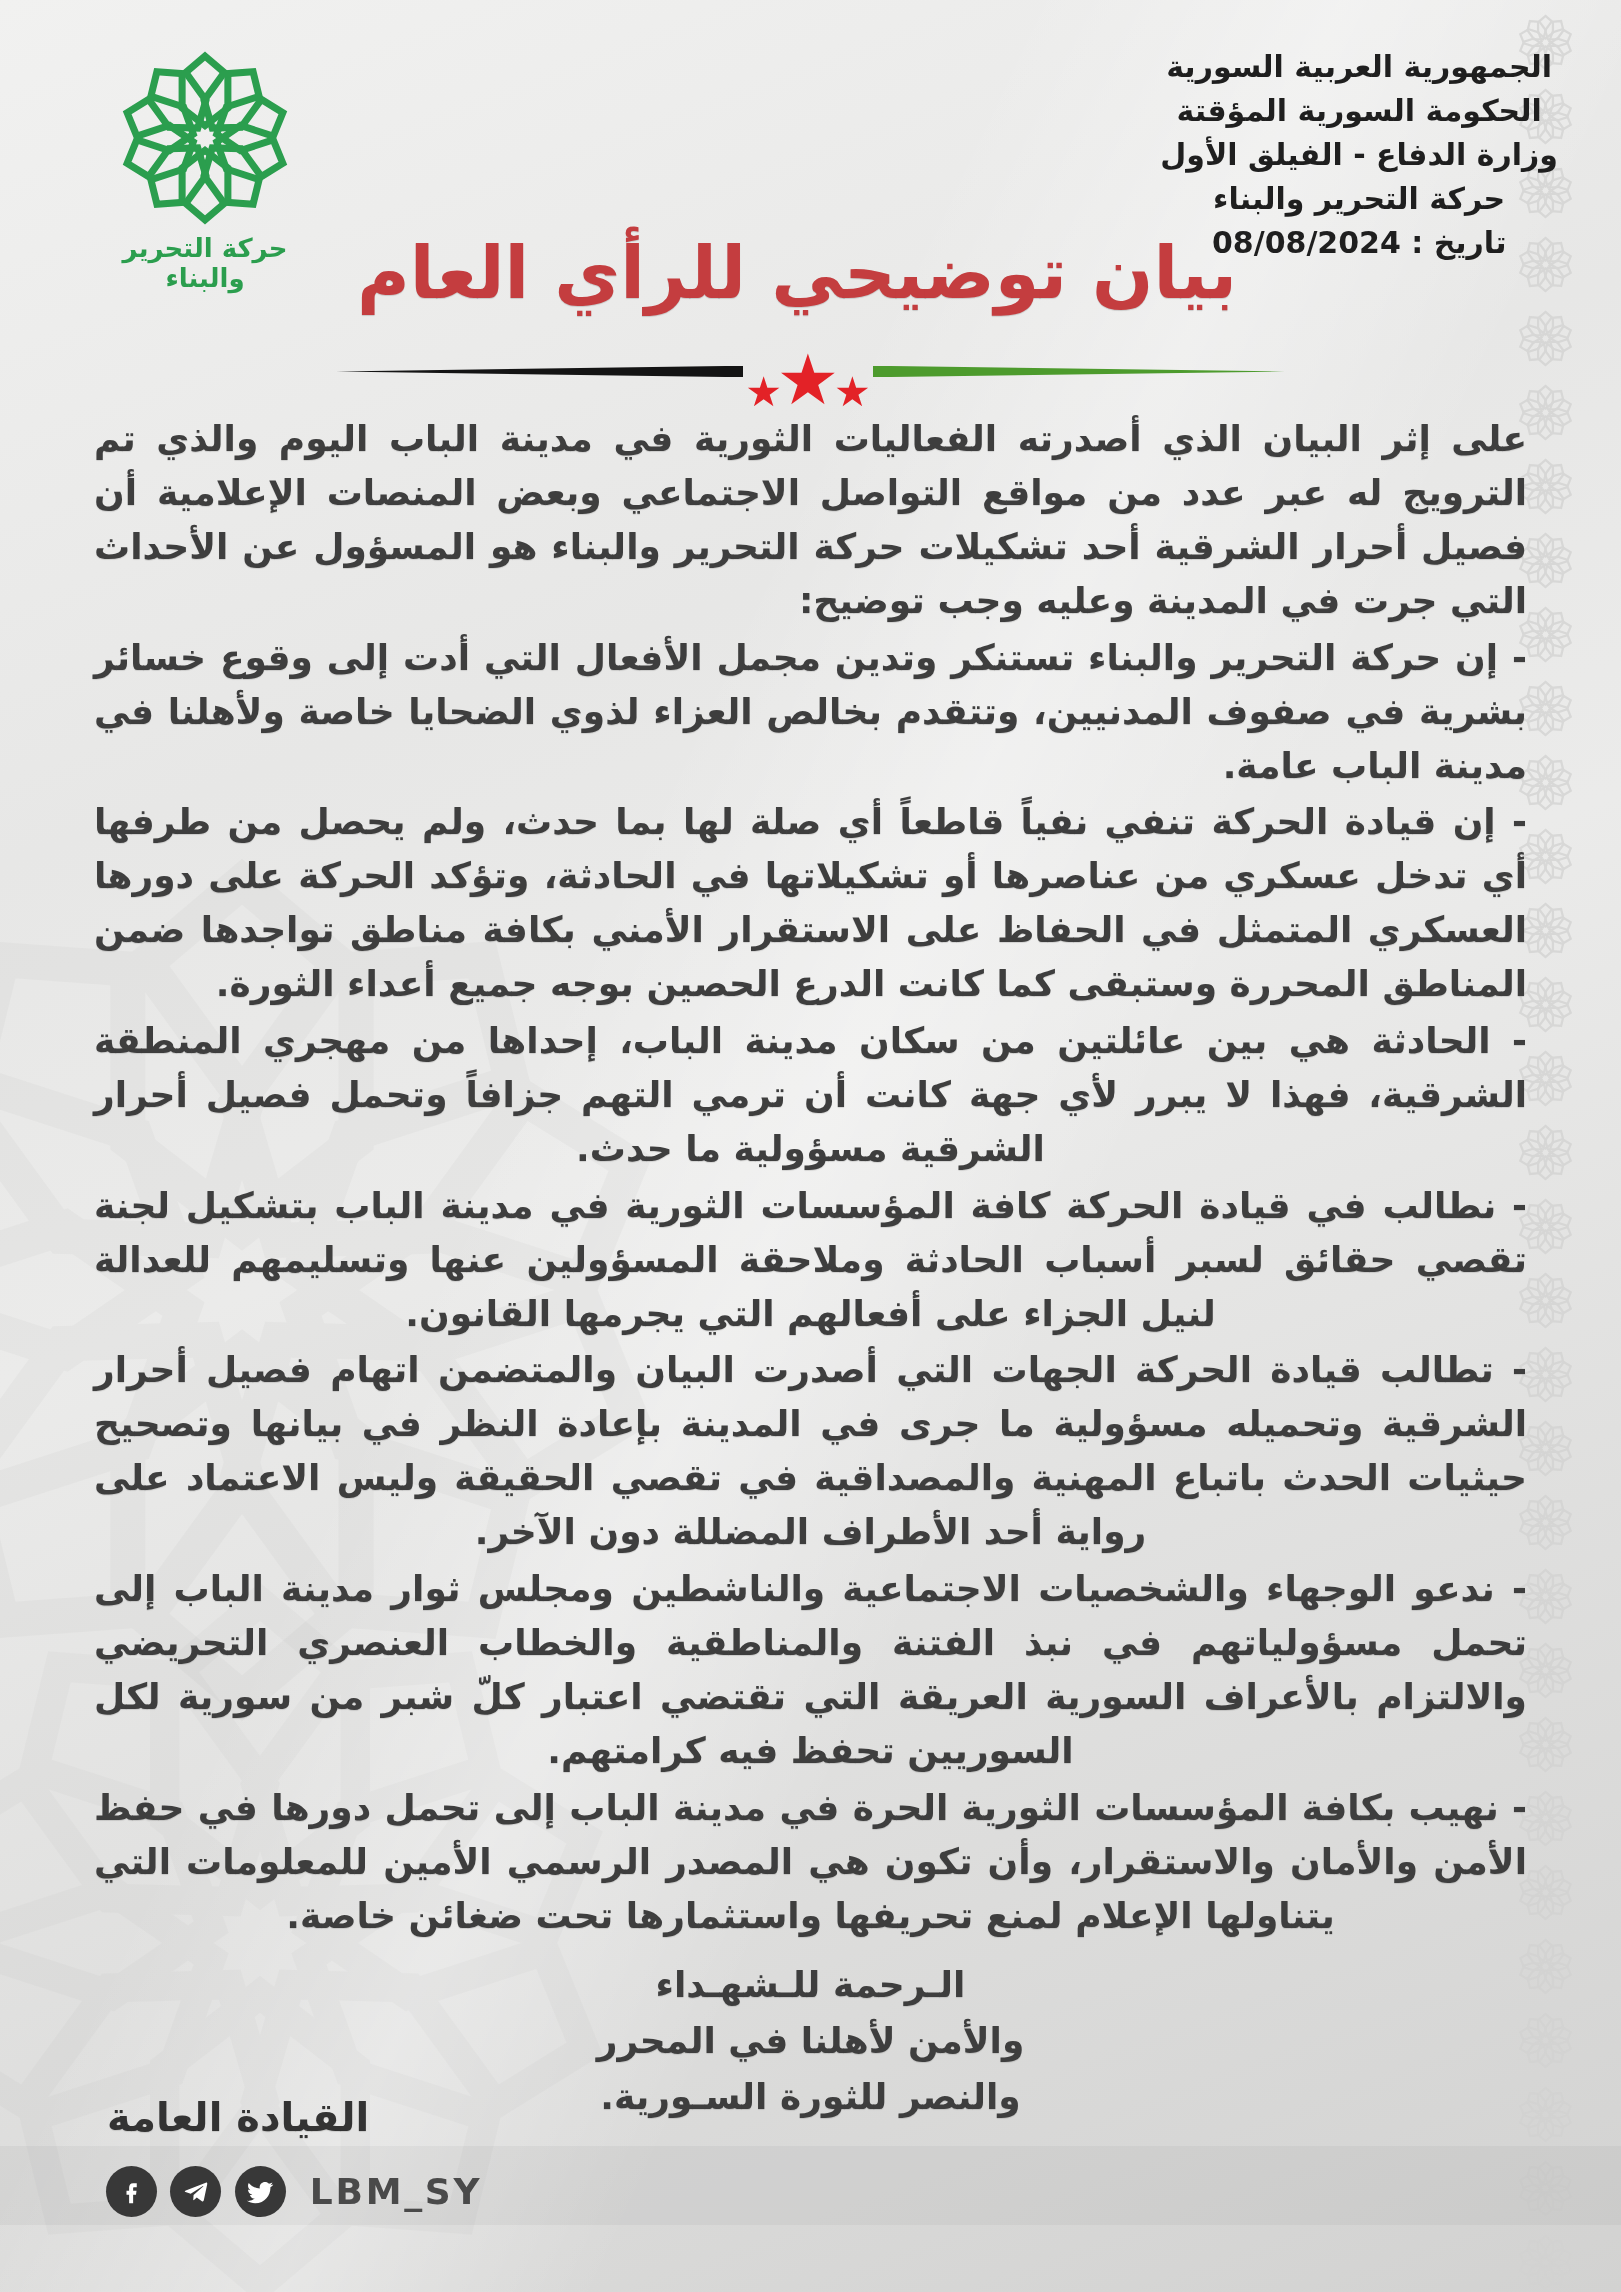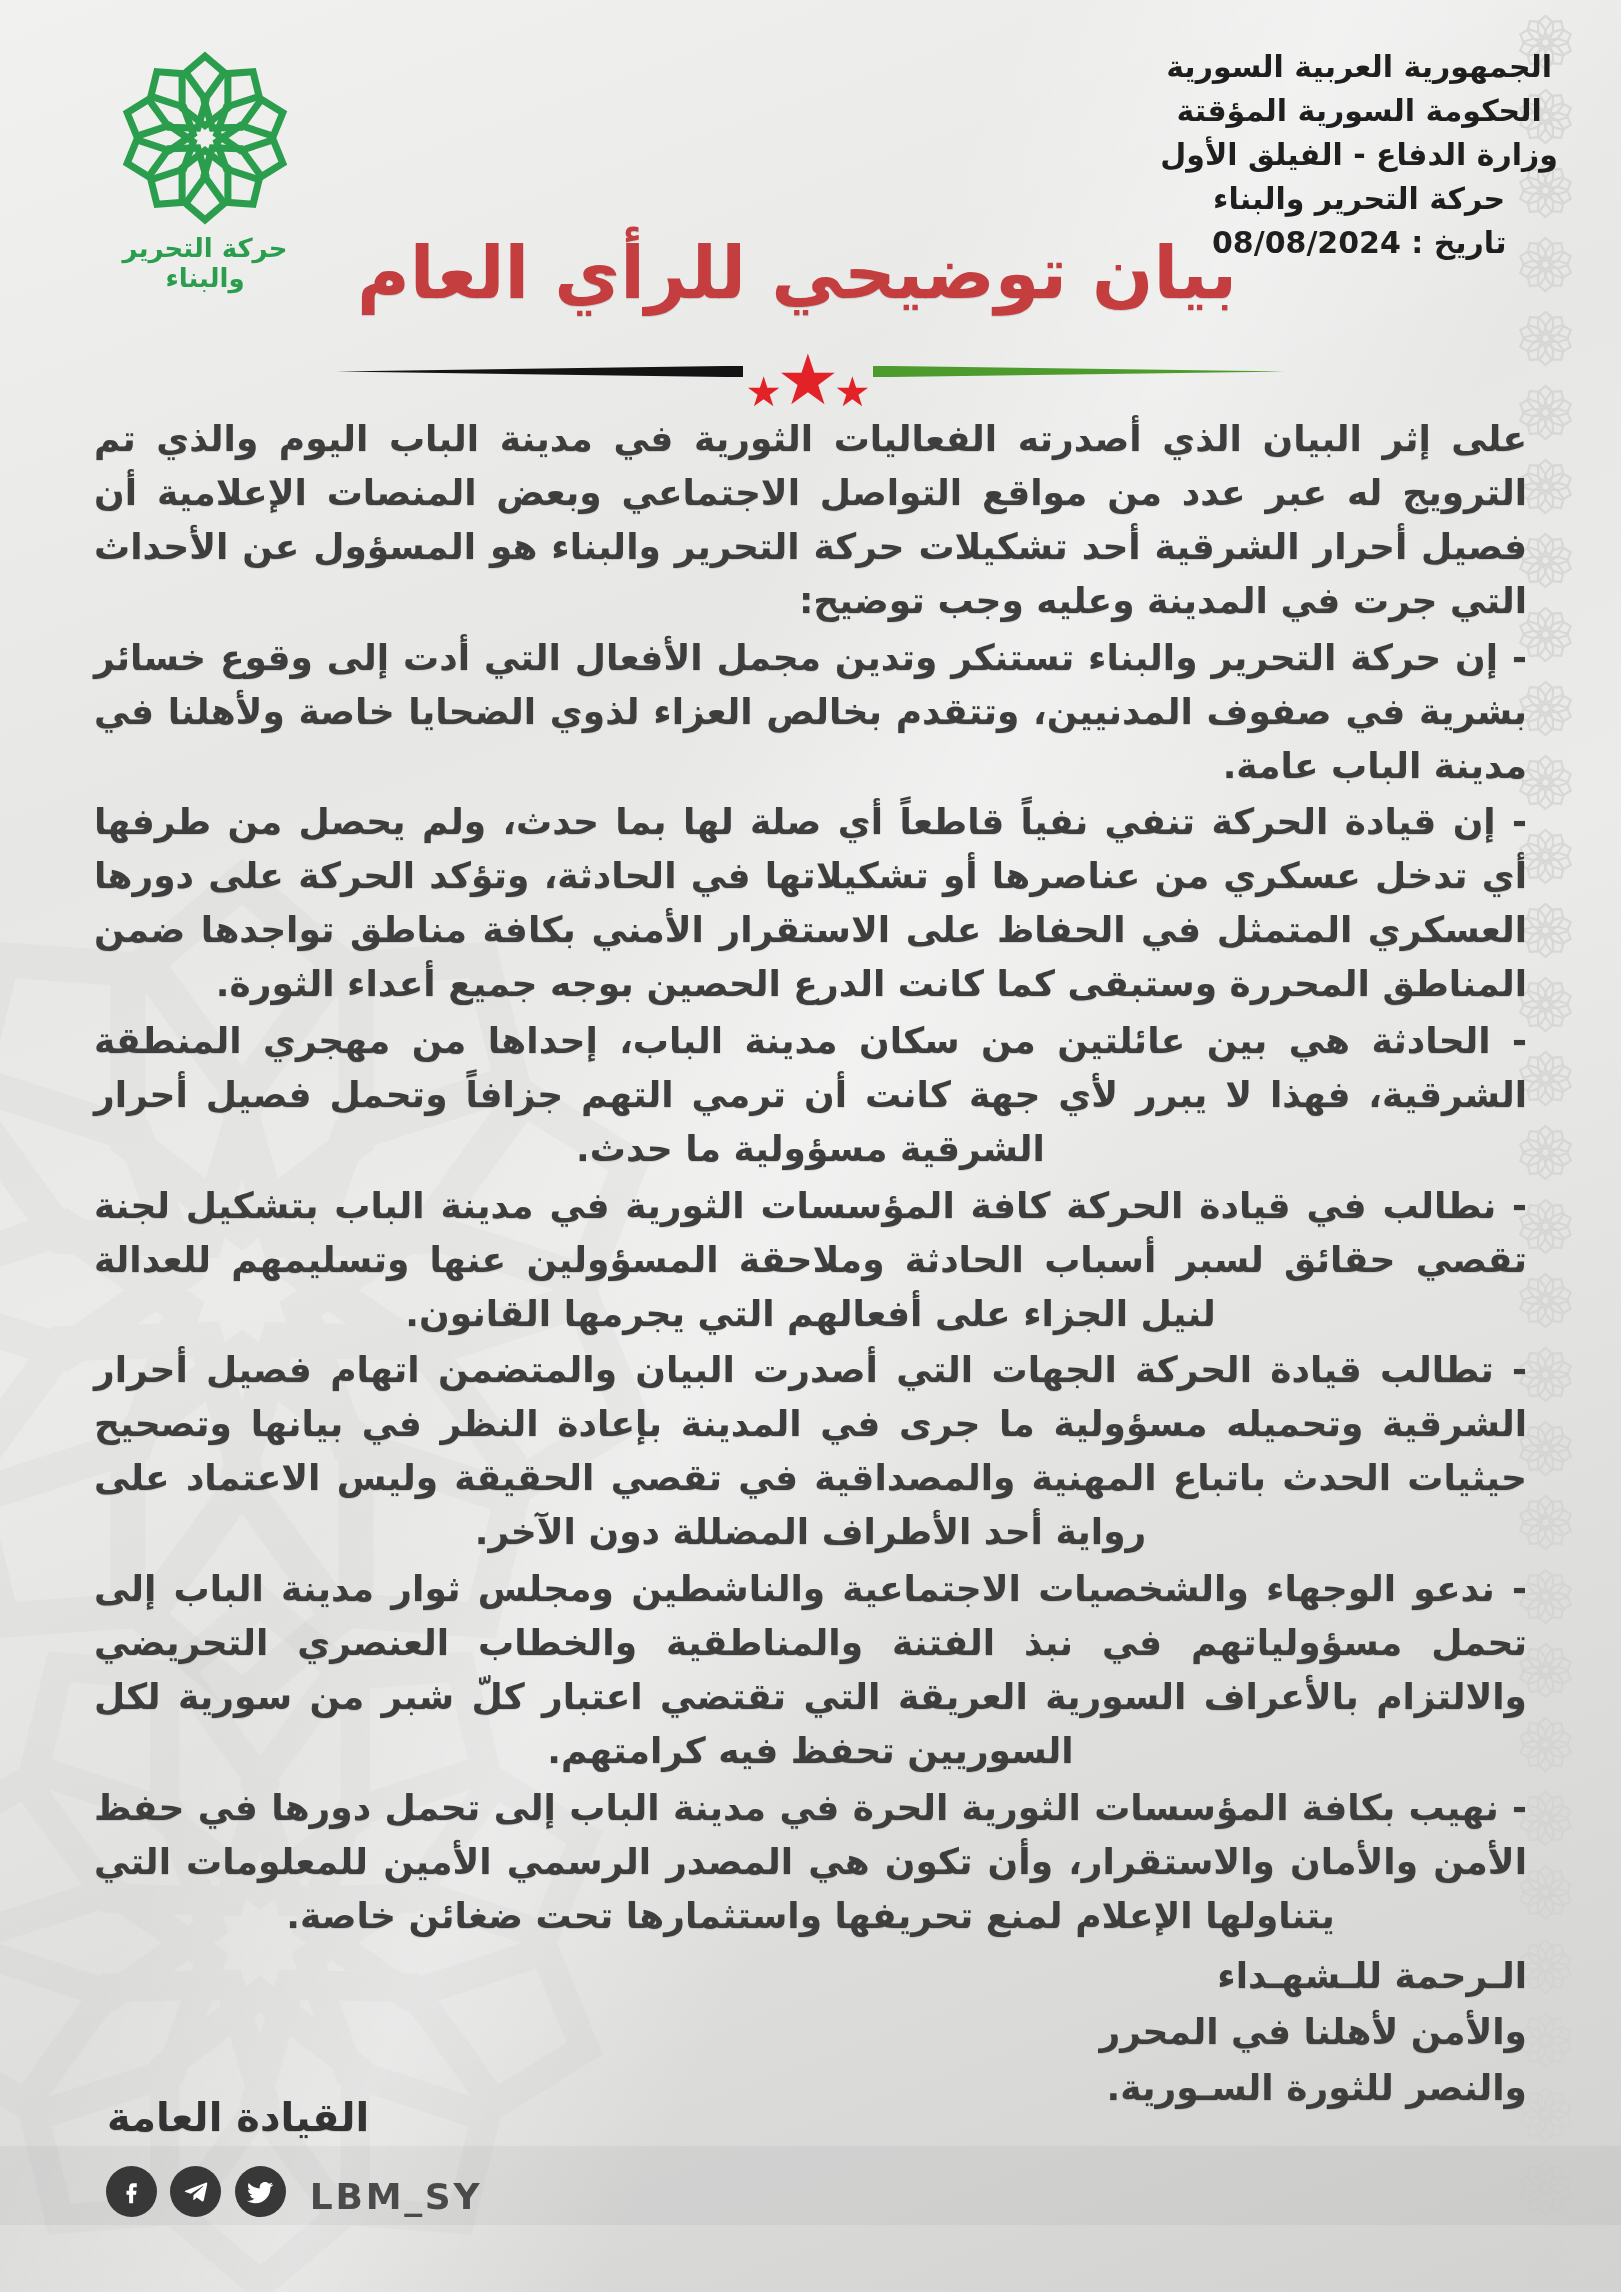--- a/index.html
+++ b/index.html
@@ -40,27 +40,27 @@
   .stars{display:flex;align-items:flex-end;color:var(--star-red);transform:translateY(9px);margin:0 1.8px}
   .star-big{font-size:70px;line-height:.88;margin:0 -5.4px 0}
   .star-small{font-size:41px;line-height:.92}
   
   .body{position:absolute;top:412px;right:94px;width:1433px;direction:rtl;
     color:var(--text);font-size:36px;font-weight:bold;line-height:54px;
     text-align:justify;text-shadow:0 0.9px 0.9px rgba(0,0,0,.12)}
   .body p{margin:0 0 2.7px}
   .body p.last-right{text-align-last:right}
   .body p.last-center{text-align-last:center}
-  .closing{margin-top:5px;text-align:right}
+  .closing{margin-top:14px;text-align:center}
   .closing div{line-height:56px}
   
   .signature{position:absolute;left:107px;top:2094px;direction:rtl;
     color:#333;font-size:40px;font-weight:bold;text-shadow:0 0.9px 0.9px rgba(0,0,0,.12)}
   .footer-band{position:absolute;left:0;top:2146px;width:100%;height:79px;background:rgba(60,60,60,.05)}
-  .social{position:absolute;left:106px;top:2166px;display:flex;align-items:flex-end;direction:ltr}
+  .social{position:absolute;left:106px;top:2166px;display:flex;align-items:center;direction:ltr}
   .social .circle{width:51px;height:51px;border-radius:50%;background:var(--icon-circle);
     display:flex;align-items:center;justify-content:center;margin-right:13.4px;cursor:pointer}
   .social .circle svg{width:30px;height:30px;fill:#fff}
   .handle{margin-left:10.7px;color:#4a4a4a;font-size:36px;font-weight:bold;letter-spacing:2.7px}
 </style>
 </head>
 <body>
 
 <div class="page">
 

